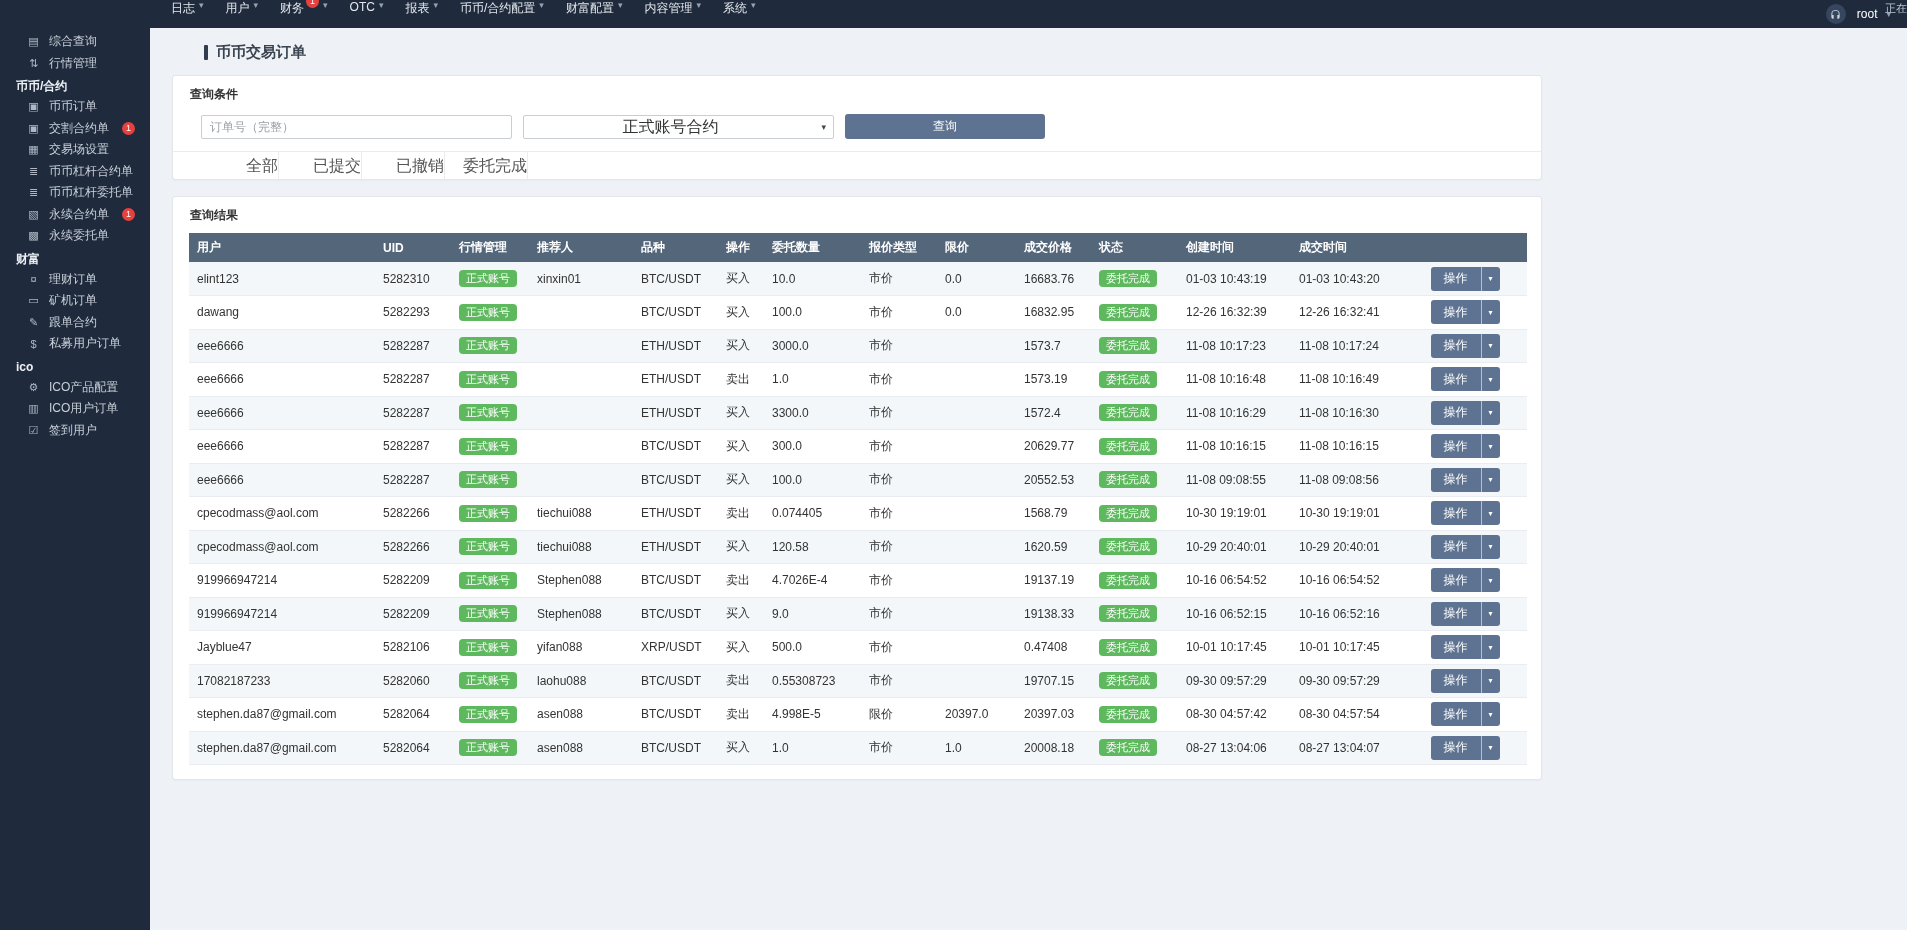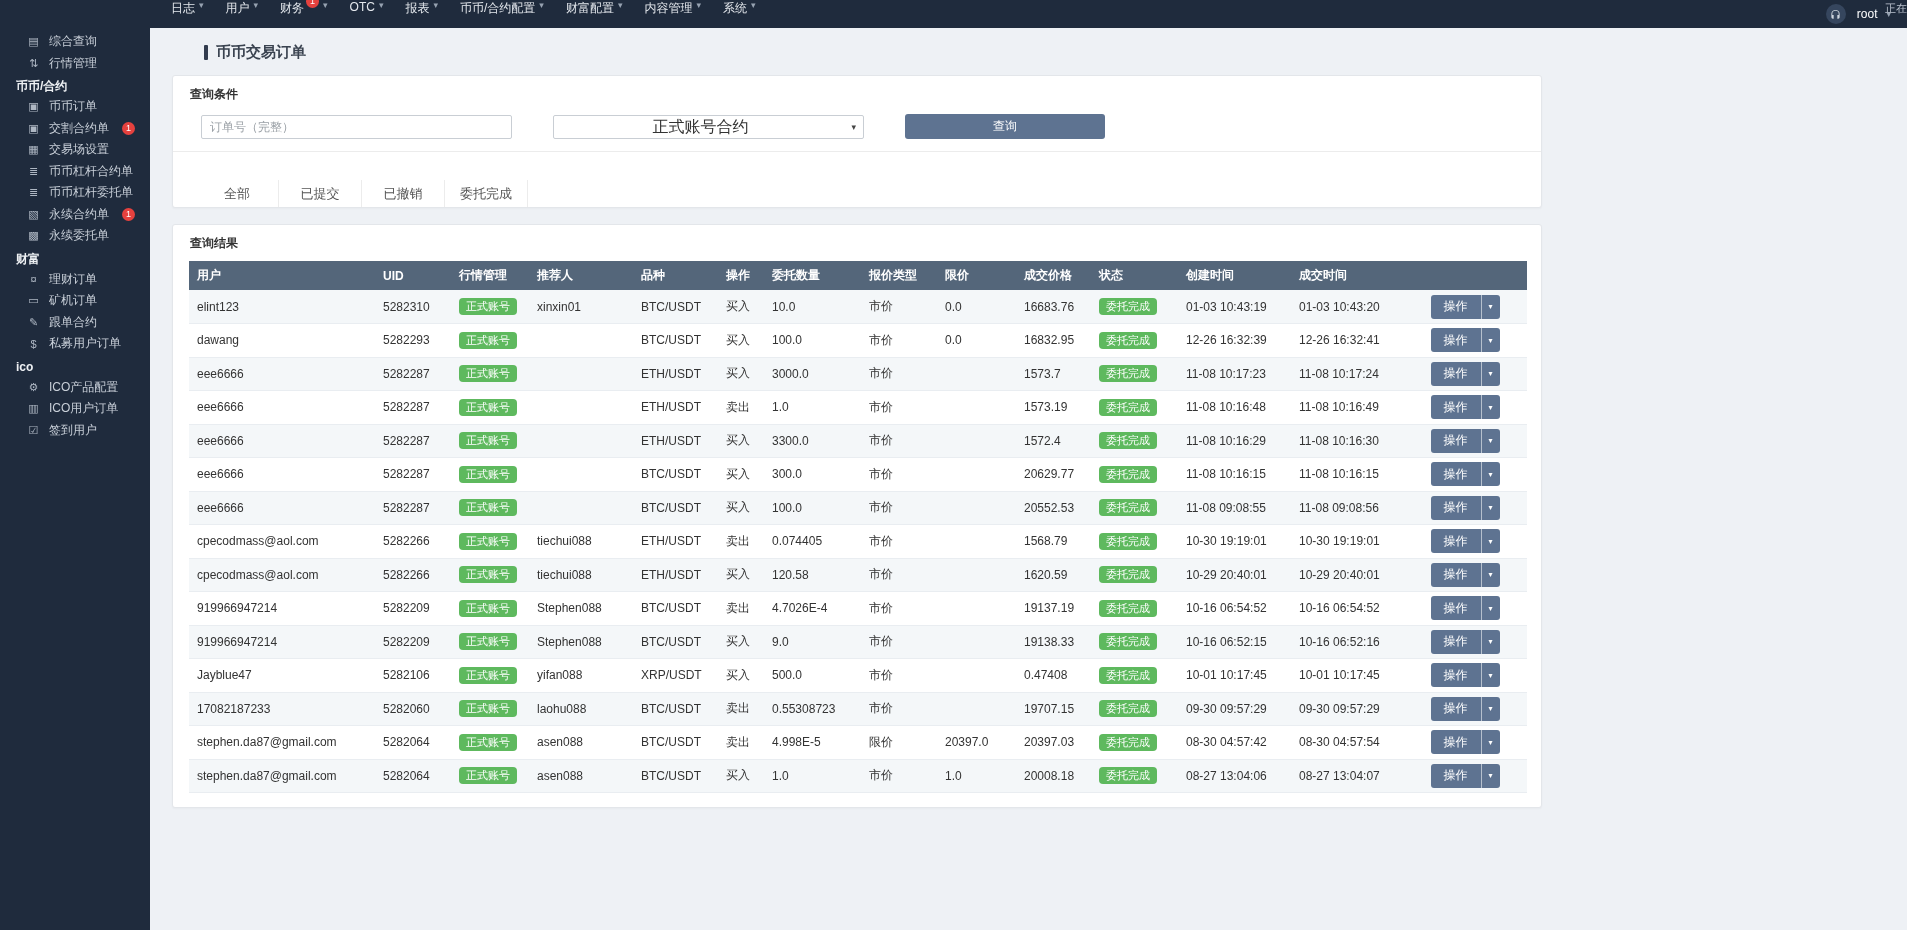--- a/index.html
+++ b/index.html
@@ -34,35 +34,35 @@
   
   .main { position:absolute; left:150px; top:28px; right:0; bottom:0; background:#eef1f5; overflow:hidden; }
   .page-title-row { display:flex; align-items:center; gap:8px; padding:15px 0 13px 22px;
     font-size:15px; font-weight:700; color:#3a4350;margin-left:32px; }
   .title-bar { width:4px; height:15px; background:#323c4e; border-radius:1px; }
 
   .card { width:1370px; margin-left:22px; background:#fff; border:1px solid #e3e6ea;
     border-radius:3px; box-shadow:0 1px 2px rgba(0,0,0,0.03); }
   .card-header { padding:10px 17px 9px; font-size:12px; font-weight:700; color:#333; }
 
-  .query-row { display:flex; align-items:center; gap:41px; padding:2px 17px 0 28px; }
+  .query-row { display:flex; align-items:center; gap:11px; padding:2px 17px 0 28px; }
   .txt { width:311px; height:24px; border:1px solid #c9ced4; border-radius:2px; padding:0 8px;
     font-size:12px; color:#333; outline:none; font-family:inherit; background:#fff; }
   .txt::placeholder { color:#9aa0a6; }
   .select-wrap { position:relative; width:311px; }
   .sel { width:100%; height:24px; border:1px solid #c9ced4; border-radius:2px; font-size:16px;
     color:#333; padding:0 22px 0 6px; appearance:none; -webkit-appearance:none; background:#fff;
     font-family:inherit; outline:none; cursor:pointer;text-align:center; }
   .sel-caret { position:absolute; right:8px; top:50%; transform:translateY(-50%);
     font-size:9px; color:#444; pointer-events:none; }
   .btn-primary { width:200px; height:25px; background:var(--btn,#5e7391); color:#fff; border:none;
     border-radius:3px; font-size:12px; cursor:pointer; font-family:inherit; }
   .filter-tabs { display:flex; margin-top:12px; border-top:1px solid #ececec; padding-left:23px; }
-  .filter-tab { width:83px; height:27px; line-height:27px; text-align:center; font-size:13px;
-    color:#555; border-right:1px solid #ececec; cursor:pointer;margin-top:28px; }
+  .filter-tab { width:83px; height:27px; line-height:27px; text-align:right; font-size:16px;
+    color:#555; border-right:1px solid #ececec; cursor:pointer; }
 
   .results-card { margin-top:16px; }
   .table-wrap { padding:0 16px 14px; }
   table { width:100%; border-collapse:collapse; table-layout:fixed; }
   thead th { background:var(--thead,#54667a); color:#fff; font-size:12px; font-weight:700;
     text-align:left; padding:6px 8px; white-space:nowrap; overflow:hidden; }
   tbody td { font-size:12px; color:#333; padding:0 8px; height:33.5px;
     white-space:nowrap; overflow:hidden; text-overflow:ellipsis; }
   tbody tr { border-bottom:1px solid #e9edf1; }
   tbody tr:nth-child(odd) { background:#f4f7f9; }

